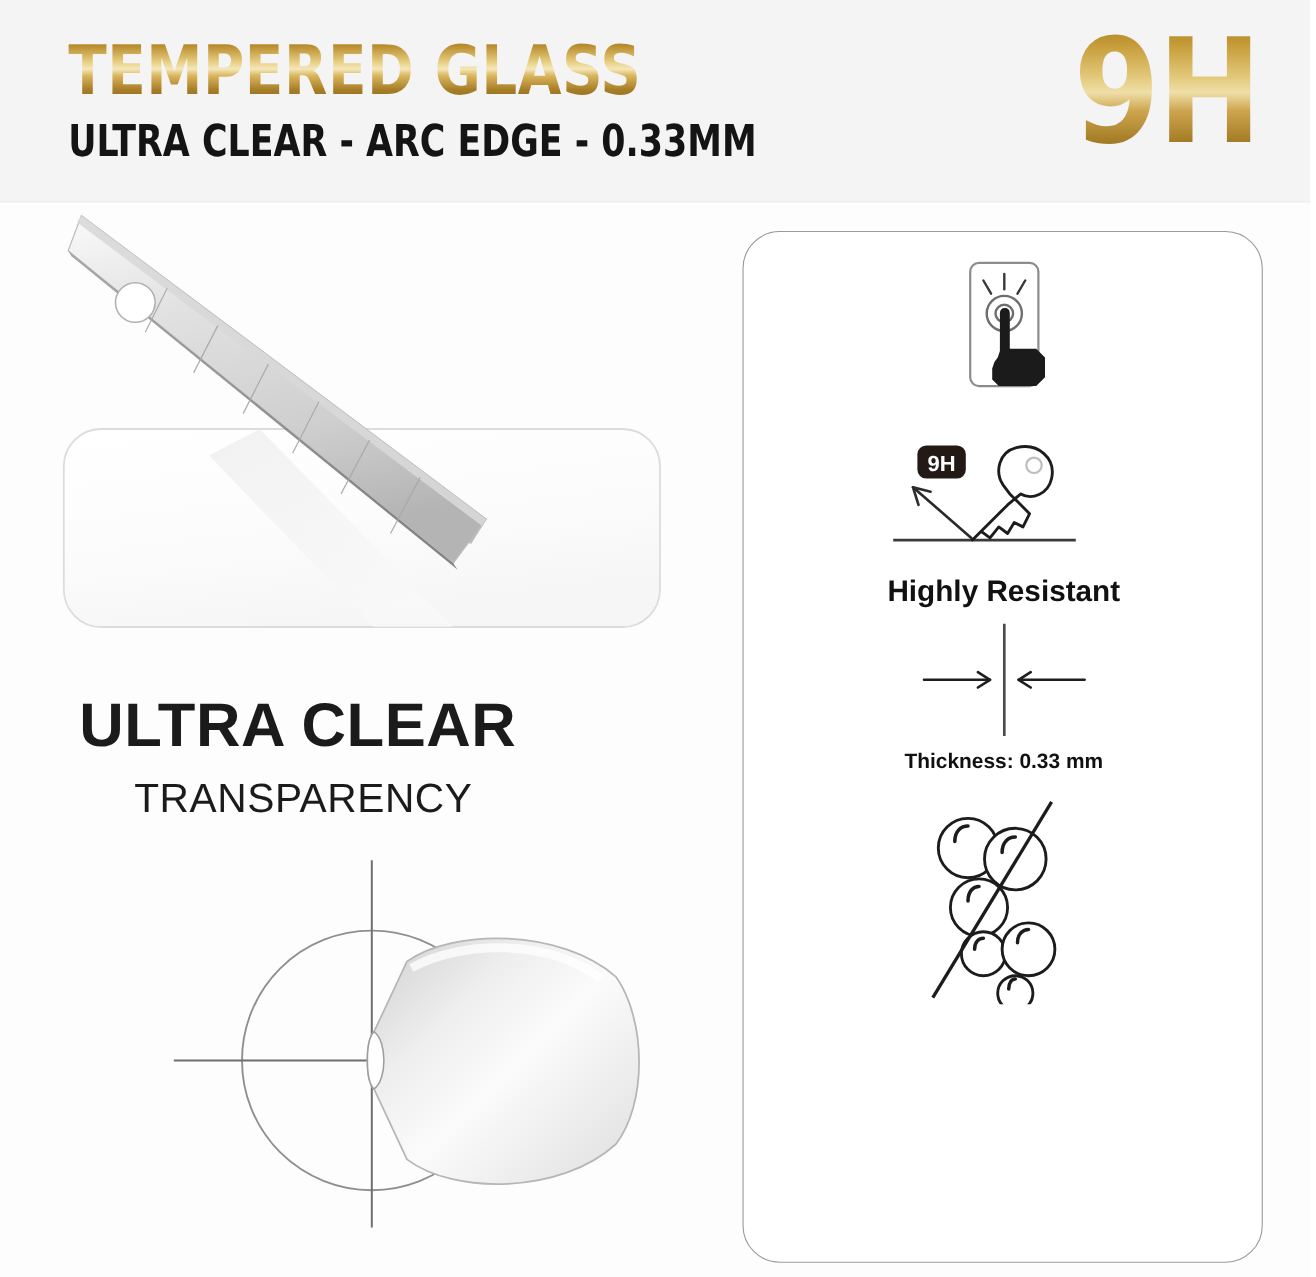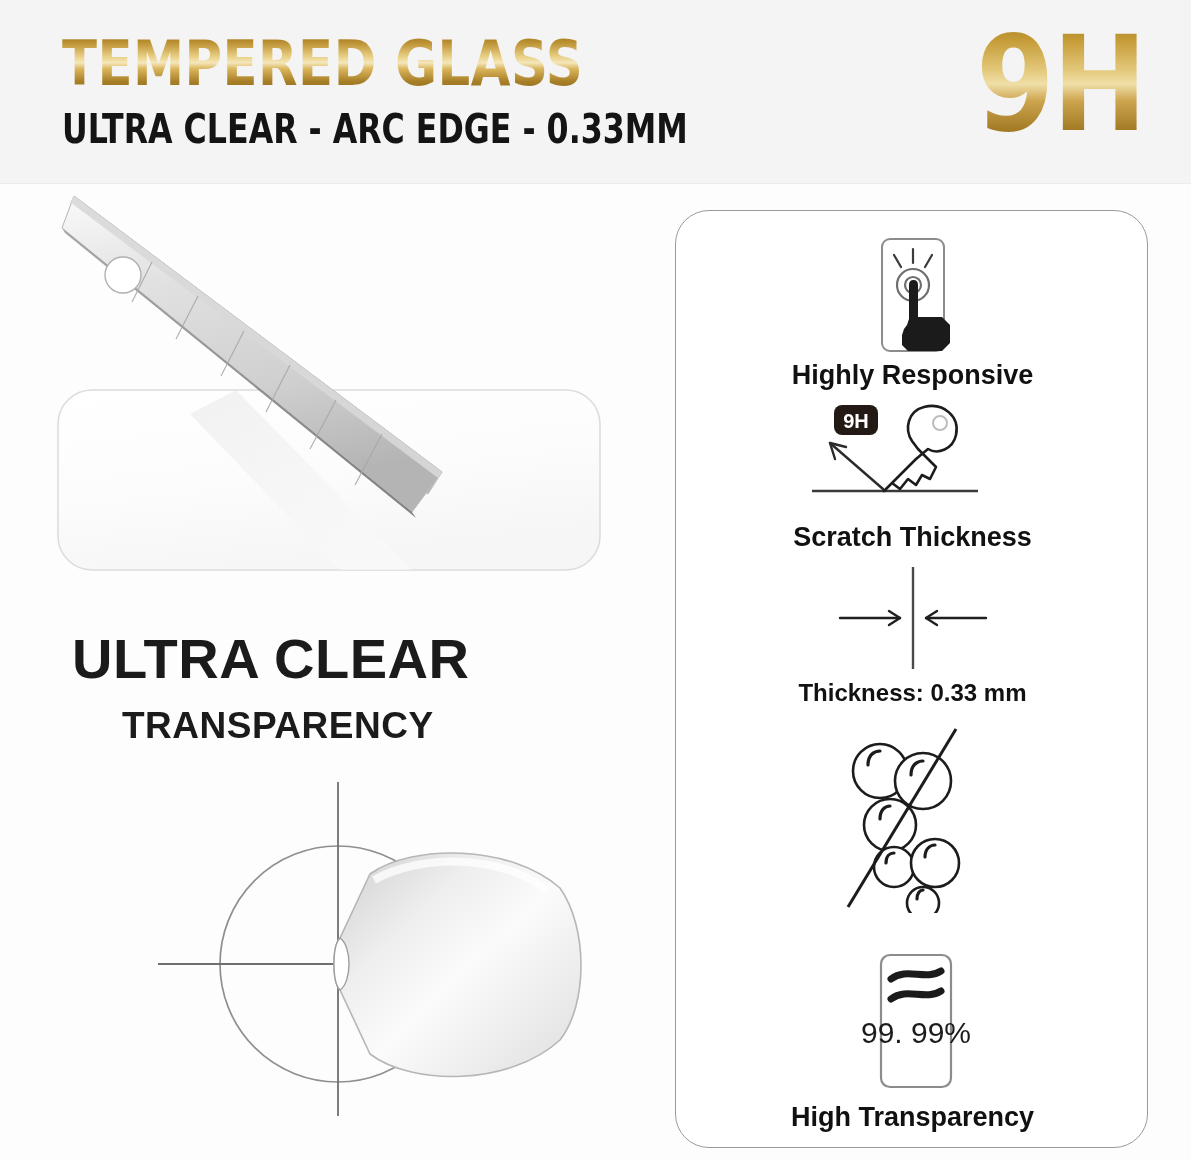--- a/index.html
+++ b/index.html
@@ -119,21 +119,21 @@
     letter-spacing: 0.5px;
     color: #1b1b1b;
     white-space: nowrap;
   }
   #transparency-subheading {
     position: absolute;
     left: 122px;
     top: 538px;
     font-size: 37px;
     line-height: 40px;
-    font-weight: 700;
+    font-weight: 400;
     letter-spacing: 0.5px;
     color: #1b1b1b;
     white-space: nowrap;
   }
   #arc-edge-figure {
     position: absolute;
     left: 40px;
     top: 600px;
     width: 600px;
     height: 350px;
@@ -179,21 +179,21 @@
     font-weight: 700;
     color: #111111;
     white-space: nowrap;
     margin-top: 4px;
   }
   #feature-responsive { top: 22px; }
   #feature-scratch    { top: 188px; }
   #feature-thickness  { top: 352px; }
   #feature-bubble     { top: 512px; }
   #feature-clarity    { top: 740px; }
-  #feature-thickness .feature-label { font-size: 24px; }
+  #feature-thickness .feature-label { font-size: 19px; }
 </style>
 </head>
 <body>
 
 <div id="page">
 
   <div id="header-band"></div>
 
   <div id="header-title">TEMPERED GLASS</div>
 
@@ -299,21 +299,20 @@
         <g stroke="#3a3a3a" stroke-width="2.2" stroke-linecap="round" fill="none">
           <line x1="75" y1="16" x2="75" y2="30"></line>
           <line x1="56" y1="22" x2="63" y2="34"></line>
           <line x1="94" y1="22" x2="87" y2="34"></line>
         </g>
         <circle cx="75" cy="52" r="16" fill="none" stroke="#6e6e6e" stroke-width="2.2"></circle>
         <circle cx="75" cy="52" r="8" fill="none" stroke="#6e6e6e" stroke-width="2.2"></circle>
         <path d="M71 52 L71 86 L69 92 L66 96 L64 102 L64 112 L70 118 L104 118
                  L112 110 L112 92 L104 84 L80 84 L80 52 Q80 47 75.5 47 Q71 47 71 52 Z" fill="#1b1b1b"></path>
       </svg>
-      <span class="feature-label">Highly Responsive</span>
     </div>
 
     <div class="feature" id="feature-scratch">
       <svg class="feature-icon" width="250" height="118" viewBox="0 0 250 118">
 
         <g>
           <rect x="46" y="6" width="44" height="30" rx="8" ry="8" fill="#231a16"></rect>
           <text x="68" y="29" text-anchor="middle" font-family="Liberation Sans, sans-serif" font-size="20" font-weight="700" fill="#ffffff">9H</text>
         </g>
 
@@ -328,21 +327,21 @@
           <path d="M96 92
                    L104 84 L112 90 L120 80 L128 86 L134 76 L142 80 L148 68
                    L130 50 L124 42
                    C116 30 120 12 136 8
                    C156 3 172 18 168 36
                    C165 50 150 56 140 50
                    L128 60 Z"></path>
           <circle cx="152" cy="24" r="7" fill="#ffffff" stroke="#bdbdbd" stroke-width="2"></circle>
         </g>
       </svg>
-      <span class="feature-label">Scratch Thickness</span>
+      <span class="feature-label">Highly Resistant</span>
     </div>
 
     <div class="feature" id="feature-thickness">
       <svg class="feature-icon" width="250" height="110" viewBox="0 0 250 110">
         <line x1="125" y1="4" x2="125" y2="106" stroke="#4a4a4a" stroke-width="2.4"></line>
         <g stroke="#1f1f1f" stroke-width="2.4" fill="none" stroke-linecap="round">
           <line x1="52" y1="55" x2="112" y2="55"></line>
           <path d="M112 55 L101 48 M112 55 L101 62"></path>
         </g>
         <g stroke="#1f1f1f" stroke-width="2.4" fill="none" stroke-linecap="round">
@@ -368,26 +367,15 @@
           <path d="M93 52 C93 42 99 38 105 38"></path>
           <path d="M62 96 C62 87 67 83 72 83"></path>
           <path d="M68 140 C68 133 72 130 76 130"></path>
           <path d="M107 134 C107 126 112 122 117 122"></path>
           <path d="M99 176 C99 170 102 167 105 167"></path>
         </g>
         <line x1="138" y1="6" x2="30" y2="184" stroke="#1c1c1c" stroke-width="3"></line>
       </svg>
     </div>
 
-    <div class="feature" id="feature-clarity">
-      <svg class="feature-icon" width="160" height="146" viewBox="0 0 160 146">
-        <rect x="48" y="4" width="70" height="132" rx="9" ry="9" fill="#ffffff" stroke="#8c8c8c" stroke-width="2.2"></rect>
-        <g fill="none" stroke="#1b1b1b" stroke-width="7" stroke-linecap="round">
-          <path d="M58 28 C74 16 92 30 108 20"></path>
-          <path d="M58 48 C74 36 92 50 108 40"></path>
-        </g>
-        <text x="83" y="92" text-anchor="middle" font-family="Liberation Sans, sans-serif" font-size="30" font-weight="400" fill="#1b1b1b">99. 99%</text>
-      </svg>
-      <span class="feature-label">High Transparency</span>
-    </div>
 
   </div>
 </div>
 
 </body></html>

